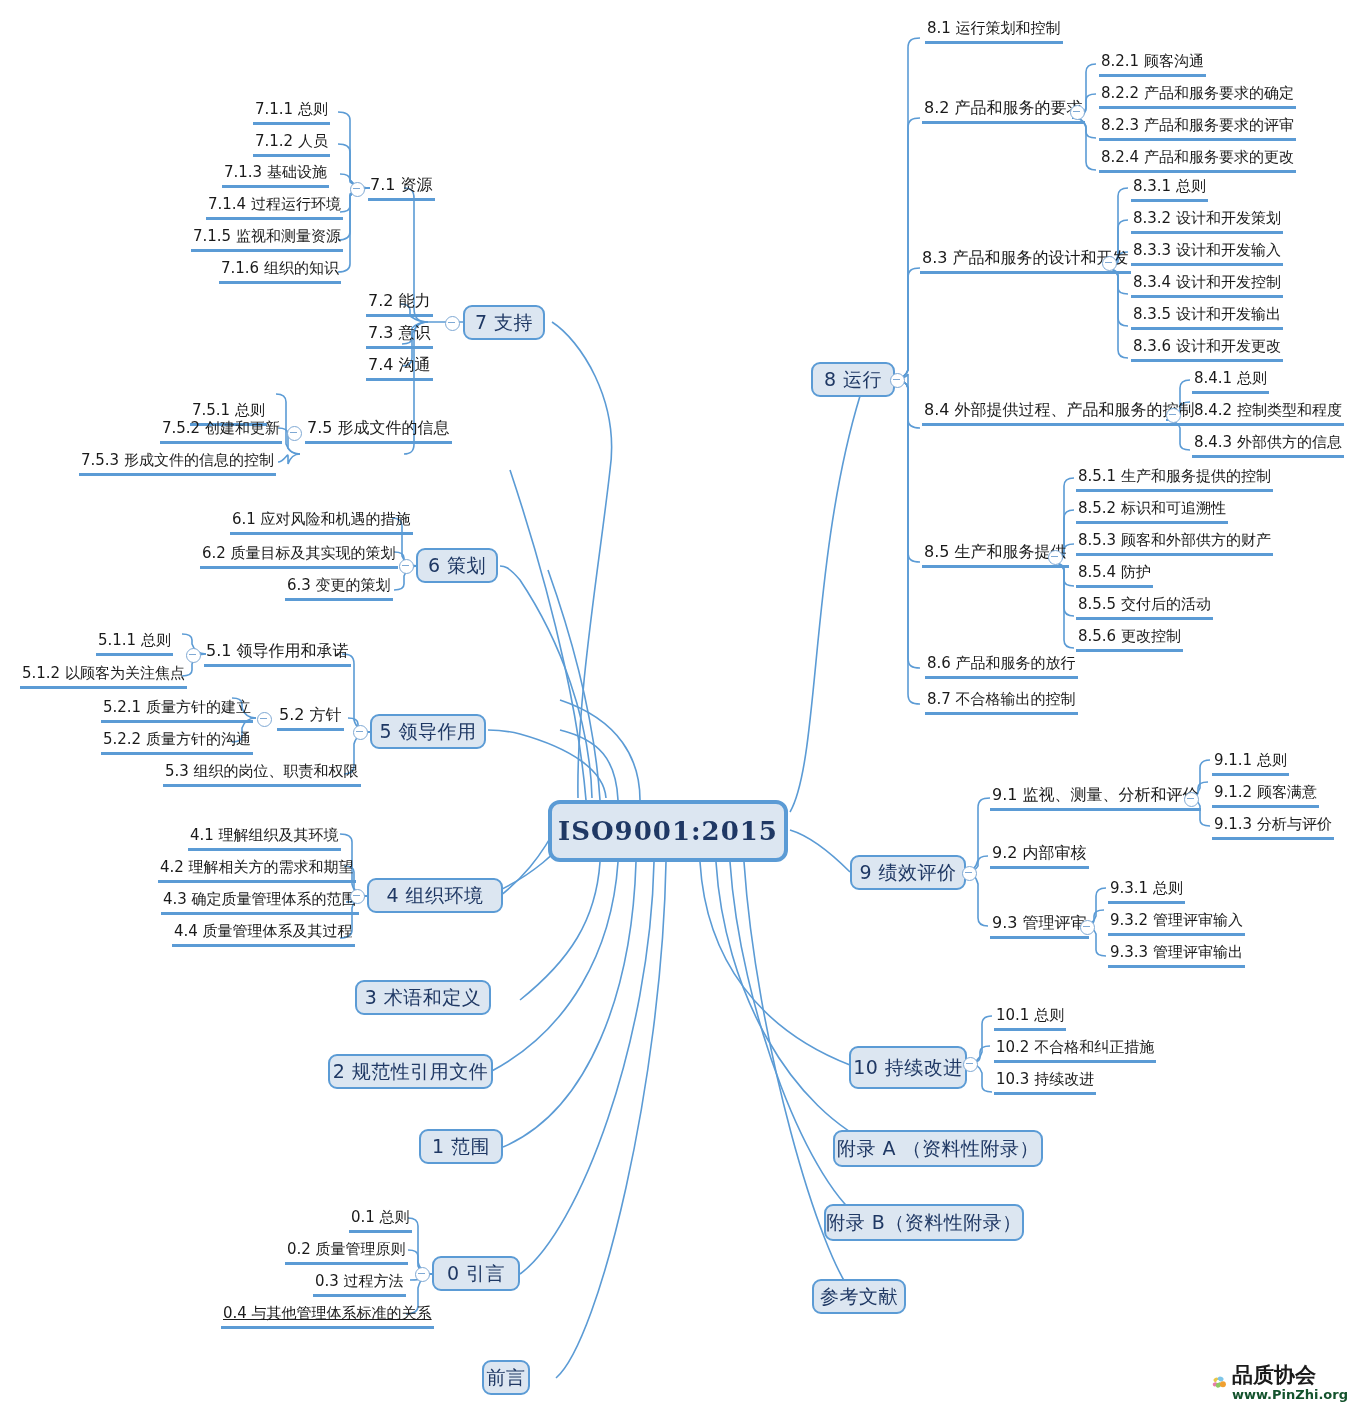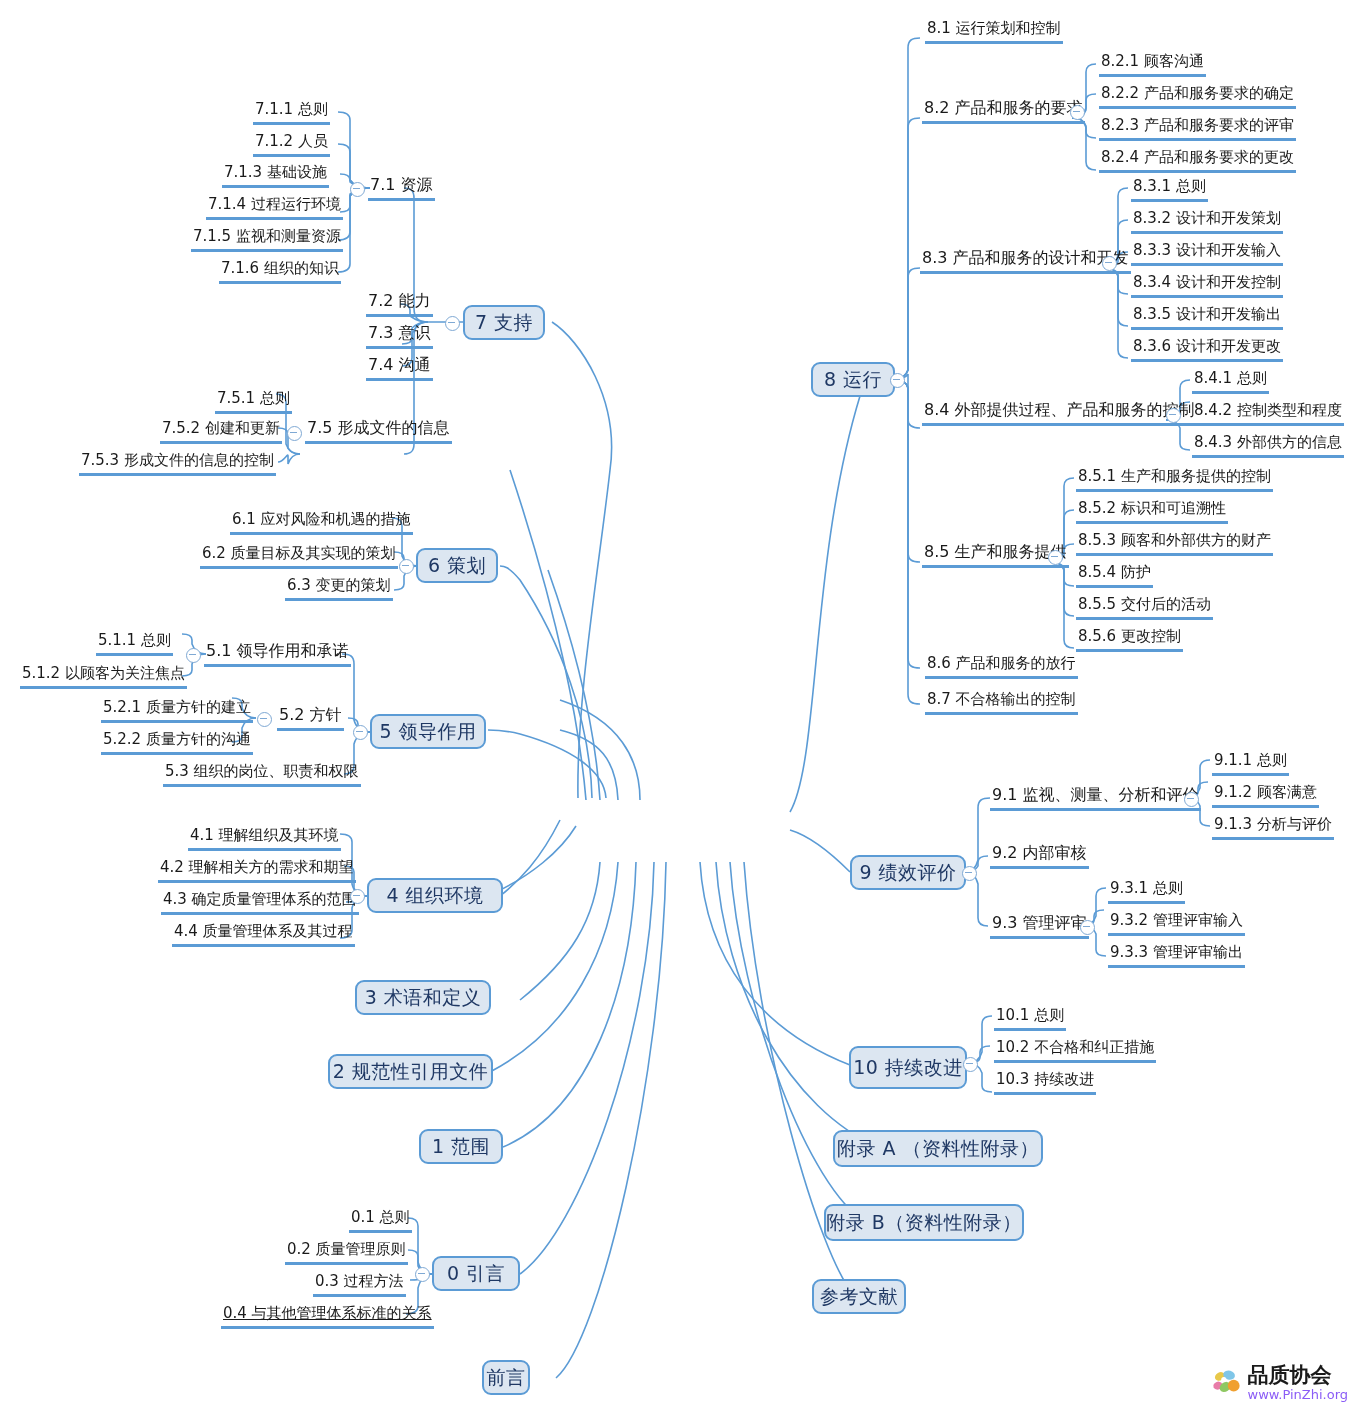--- a/index.html
+++ b/index.html
@@ -77,21 +77,21 @@
   #watermark .wm-text{
     display:flex;flex-direction:column;
     margin-left:4px;line-height:1;
   }
   #watermark .wm-cn{
     font-size:21px;font-weight:bold;color:#1a1a1a;
     font-family:"DejaVu Sans","Liberation Sans",sans-serif;
     letter-spacing:0px;
   }
   #watermark .wm-url{
-    font-size:13px;font-weight:normal;color:#8b5cf6;margin-top:2px;
+    font-size:13px;font-weight:bold;color:#14532d;margin-top:2px;
     font-family:"DejaVu Sans","Liberation Sans",sans-serif;
   }
 </style>
 </head>
 <body>
 
 <div id="canvas">
 
   <svg class="links" viewBox="0 0 1354 1414">
     <g fill="none" stroke="#5b9bd5" stroke-width="1.6">
@@ -206,20 +206,23 @@
       <path d="M1082,926 C1090,926 1094,922 1096,916 L1096,896 C1096,890 1100,888 1106,888"></path>
       <path d="M1082,926 C1090,926 1094,924 1094,920 L1094,916 C1094,912 1098,910 1104,910"></path>
       <path d="M1082,926 C1090,926 1094,928 1096,934 L1096,950 C1096,954 1100,956 1106,956"></path>
 
       <path d="M968,1063 C976,1063 980,1059 982,1052 L982,1024 C982,1018 986,1016 992,1016"></path>
       <path d="M968,1063 C976,1063 980,1061 980,1057 L980,1052 C980,1048 984,1046 990,1046"></path>
       <path d="M968,1063 C976,1063 980,1067 982,1073 L982,1086 C982,1090 986,1092 992,1092"></path>
     </g>
   </svg>
 
+  <div class="boxnode root" style="left:548px;top:800px;width:240px;height:62px;">
+    <span>ISO9001:2015</span>
+  </div>
 
   <div class="boxnode" style="left:463px;top:305px;width:82px;height:35px;">
     <span>7  支持</span>
   </div>
   <div class="toggle" style="left:445px;top:316px;"></div>
 
   <div class="ulnode big" style="left:368px;top:175px;">
     <span>7.1  资源</span>
   </div>
   <div class="toggle" style="left:350px;top:182px;"></div>
@@ -241,21 +244,21 @@
     <span>7.2  能力</span></div>
   <div class="ulnode big" style="left:366px;top:323px;">
     <span>7.3  意识</span></div>
   <div class="ulnode big" style="left:366px;top:355px;">
     <span>7.4  沟通</span></div>
 
   <div class="ulnode big" style="left:305px;top:418px;">
     <span>7.5  形成文件的信息</span></div>
   <div class="toggle" style="left:287px;top:426px;"></div>
 
-  <div class="ulnode" style="left:190px;top:388px;margin-left:25px;">
+  <div class="ulnode" style="left:190px;top:400px;">
     <span>7.5.1  总则</span></div>
   <div class="ulnode" style="left:160px;top:418px;">
     <span>7.5.2  创建和更新</span></div>
   <div class="ulnode" style="left:79px;top:450px;">
     <span>7.5.3  形成文件的信息的控制</span></div>
 
   <div class="boxnode" style="left:416px;top:548px;width:82px;height:35px;">
     <span>6  策划</span>
   </div>
   <div class="toggle" style="left:399px;top:559px;"></div>

